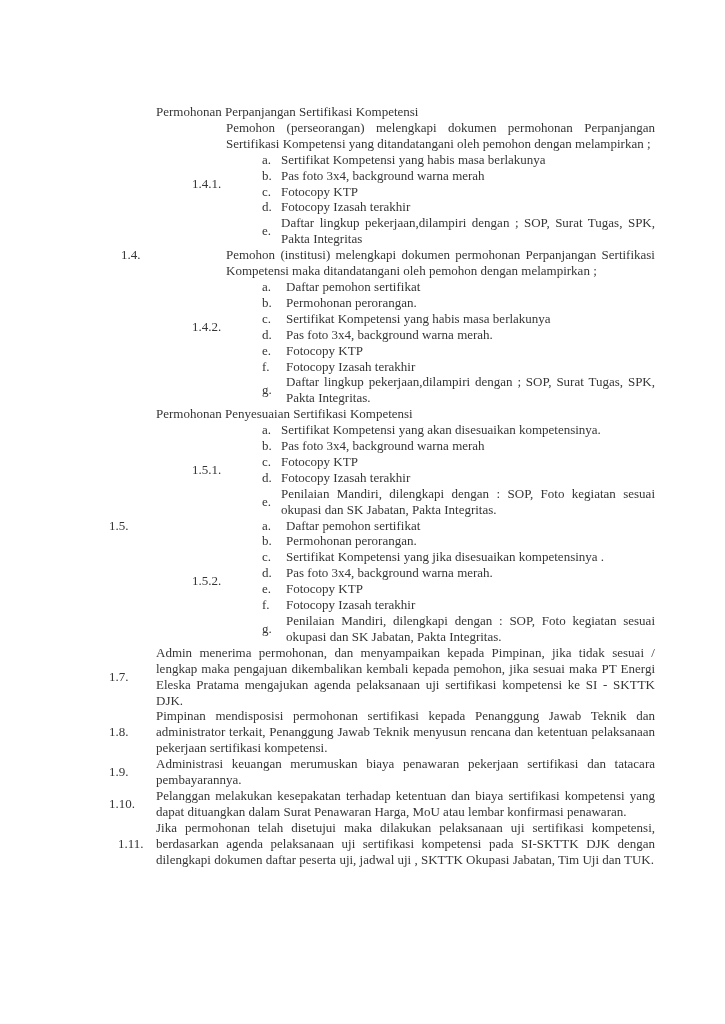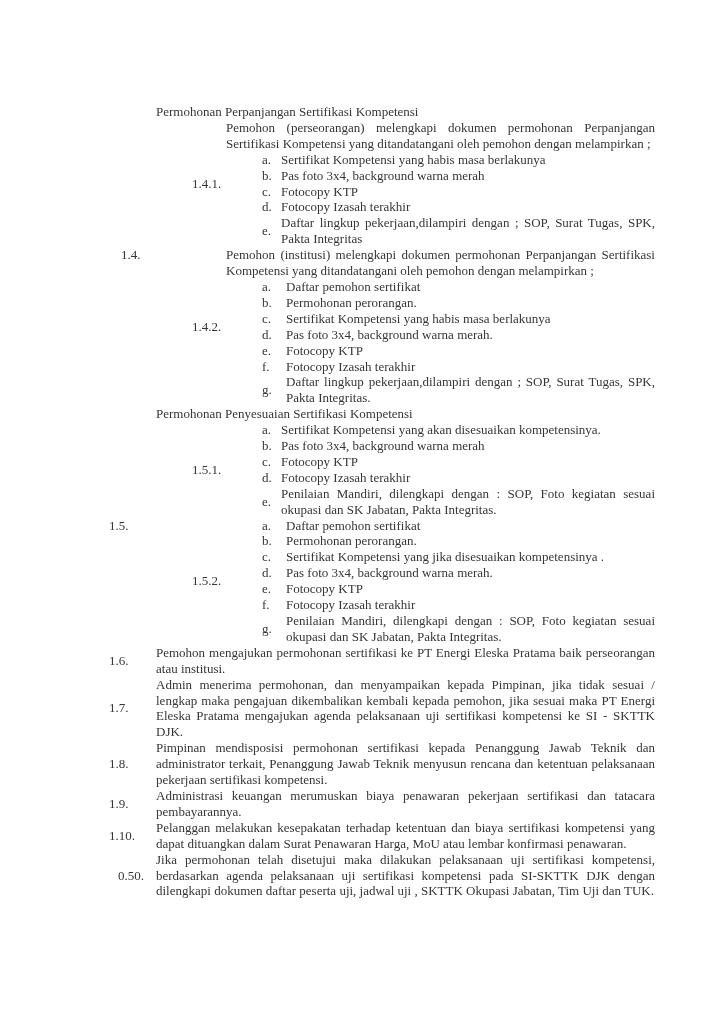--- a/index.html
+++ b/index.html
@@ -60,21 +60,21 @@
               </div>
               <div class="row lvl3">
                 <div class="num n3">e.</div>
                 <div class="body para">Daftar lingkup pekerjaan,dilampiri dengan ; SOP, Surat Tugas, SPK, Pakta Integritas</div>
               </div>
             </div>
           </div>
           <div class="row lvl2">
             <div class="num n2">1.4.2.</div>
             <div class="body">
-              <div class="para">Pemohon (institusi) melengkapi dokumen permohonan Perpanjangan Sertifikasi Kompetensi yang ditandatangani oleh pemohon dengan melampirkan ;</div>
+              <div class="para">Pemohon (institusi) melengkapi dokumen permohonan Perpanjangan Sertifikasi Kompetensi maka ditandatangani oleh pemohon dengan melampirkan ;</div>
               <div class="row lvl3 wide">
                 <div class="num n3">a.</div>
                 <div class="body para">Daftar pemohon sertifikat</div>
               </div>
               <div class="row lvl3 wide">
                 <div class="num n3">b.</div>
                 <div class="body para">Permohonan perorangan.</div>
               </div>
               <div class="row lvl3 wide">
                 <div class="num n3">c.</div>
@@ -158,26 +158,20 @@
               </div>
               <div class="row lvl3 wide">
                 <div class="num n3">g.</div>
                 <div class="body para">Penilaian Mandiri, dilengkapi dengan : SOP, Foto kegiatan sesuai okupasi dan SK Jabatan, Pakta Integritas.</div>
               </div>
             </div>
           </div>
         </div>
       </div>
       <div class="row lvl1">
-        <div class="num n1">1.6.</div>
-        <div class="body">
-          <div class="para">Pemohon mengajukan permohonan sertifikasi ke PT Energi Eleska Pratama baik perseorangan atau institusi.</div>
-        </div>
-      </div>
-      <div class="row lvl1">
         <div class="num n1">1.7.</div>
         <div class="body">
           <div class="para">Admin menerima permohonan, dan menyampaikan kepada Pimpinan, jika tidak sesuai / lengkap maka pengajuan dikembalikan kembali kepada pemohon, jika sesuai maka PT Energi Eleska Pratama mengajukan agenda pelaksanaan uji sertifikasi kompetensi ke SI - SKTTK DJK.</div>
         </div>
       </div>
       <div class="row lvl1">
         <div class="num n1">1.8.</div>
         <div class="body">
           <div class="para">Pimpinan mendisposisi permohonan sertifikasi kepada Penanggung Jawab Teknik dan administrator terkait, Penanggung Jawab Teknik menyusun rencana dan ketentuan pelaksanaan pekerjaan sertifikasi kompetensi.</div>
         </div>
@@ -188,19 +182,19 @@
           <div class="para">Administrasi keuangan merumuskan biaya penawaran pekerjaan sertifikasi dan tatacara pembayarannya.</div>
         </div>
       </div>
       <div class="row lvl1">
         <div class="num n1">1.10.</div>
         <div class="body">
           <div class="para">Pelanggan melakukan kesepakatan terhadap ketentuan dan biaya sertifikasi kompetensi yang dapat dituangkan dalam Surat Penawaran Harga, MoU atau lembar konfirmasi penawaran.</div>
         </div>
       </div>
       <div class="row lvl1 pad-last">
-        <div class="num n1">0.50.</div>
+        <div class="num n1">1.11.</div>
         <div class="body">
           <div class="para">Jika permohonan telah disetujui maka dilakukan pelaksanaan uji sertifikasi kompetensi, berdasarkan agenda pelaksanaan uji sertifikasi kompetensi pada SI-SKTTK DJK dengan dilengkapi dokumen daftar peserta uji, jadwal uji , SKTTK Okupasi Jabatan, Tim Uji dan TUK.</div>
         </div>
       </div>
     </div>
 </div>
 
 </body></html>

